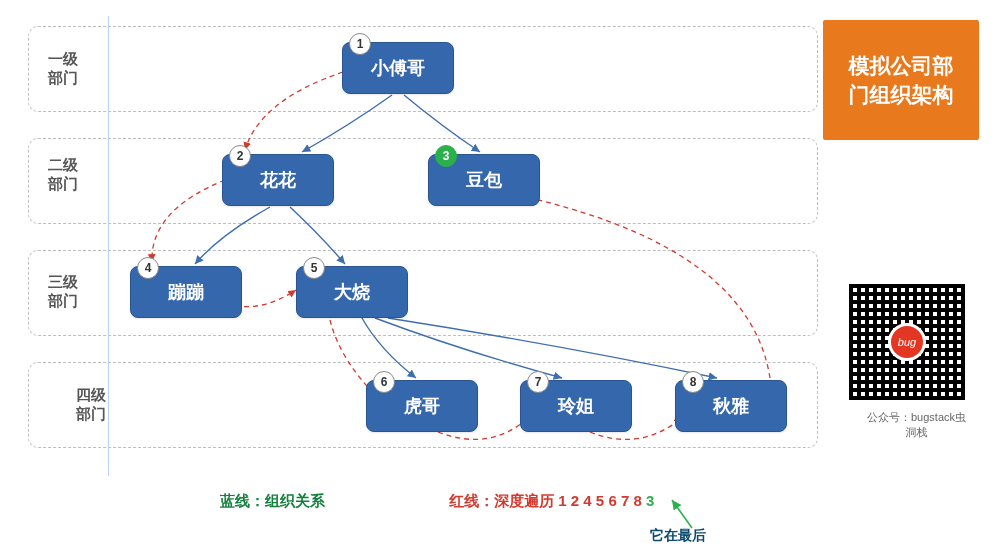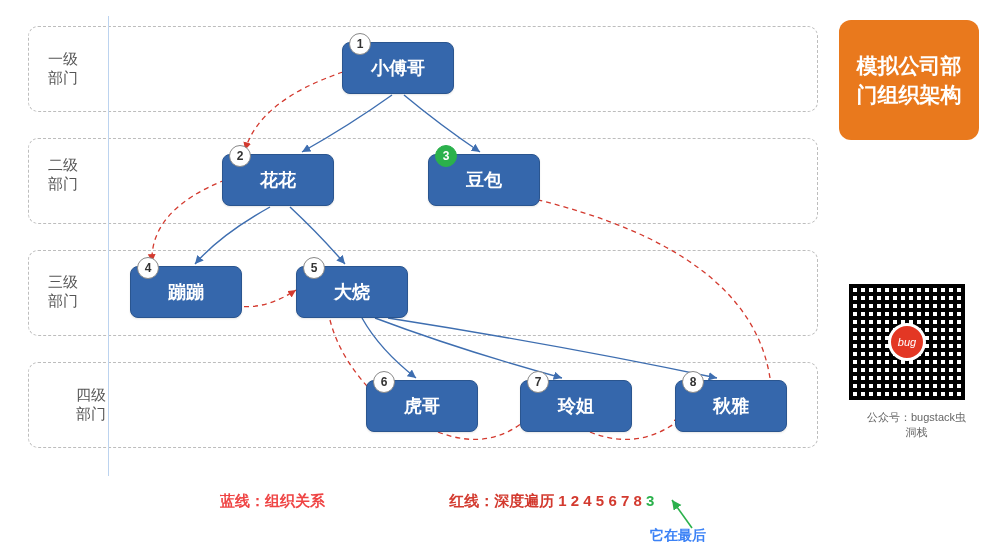--- a/index.html
+++ b/index.html
@@ -17,21 +17,21 @@
     width: 790px;
     height: 86px;
     border: 1px dashed #bdbdbd;
     border-radius: 10px;
   }
   .level-label {
     position: absolute;
     left: 48px;
     width: 44px;
     font-size: 15px;
-    font-weight: 400;
+    font-weight: 700;
     color: #555;
     line-height: 1.25;
   }
   .vline {
     position: absolute;
     left: 108px;
     top: 16px;
     width: 0;
     height: 460px;
     border-left: 1px solid #bcd3ef;
@@ -69,24 +69,24 @@
   }
   .badge.green {
     background: #2bb14c;
     border-color: #2bb14c;
     color: #fff;
   }
   .title-card {
     position: absolute;
     right: 20px;
     top: 20px;
-    width: 140px;
+    width: 156px;
     height: 120px;
     background: #e9791d;
-    border-radius: 12px;
+    border-radius: 2px;
     color: #fff;
     font-size: 21px;
     font-weight: 700;
     display: flex;
     align-items: center;
     justify-content: center;
     text-align: center;
     padding: 10px 16px;
     line-height: 1.4;
   }
@@ -128,29 +128,29 @@
     text-align: center;
     margin-top: 4px;
     margin-left: 19px;
   }
   .legend {
     position: absolute;
     bottom: 46px;
     left: 220px;
     font-size: 15px;
   }
-  .legend-blue { color: #ef4444; font-weight: 600; }
+  .legend-blue { color: #15803d; font-weight: 600; }
   .legend-red  { color: #d33a2f; font-weight: 600; margin-left: 120px; }
   .legend-green { color: #2bb14c; font-weight: 700; }
   .footnote {
     position: absolute;
     bottom: 12px;
     left: 650px;
     font-size: 14px;
-    color: #3b82f6;
+    color: #0c4a6e;
     font-weight: 600;
   }
   svg.edges {
     position: absolute;
     left: 0; top: 0;
     width: 999px;
     height: 557px;
     pointer-events: none;
   }
 </style>

